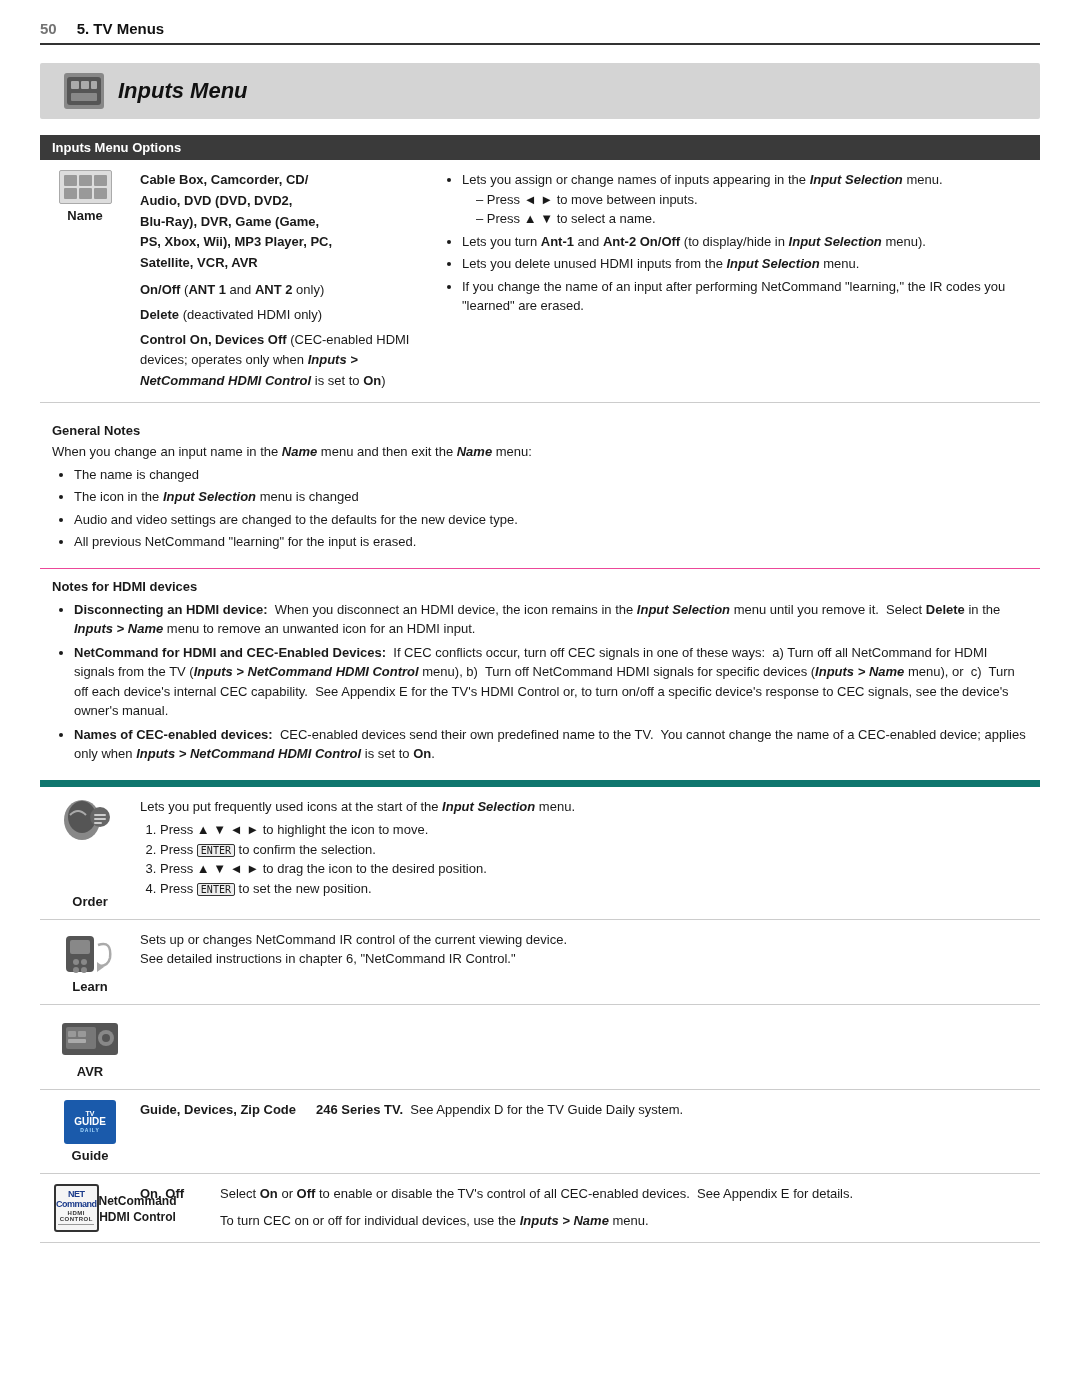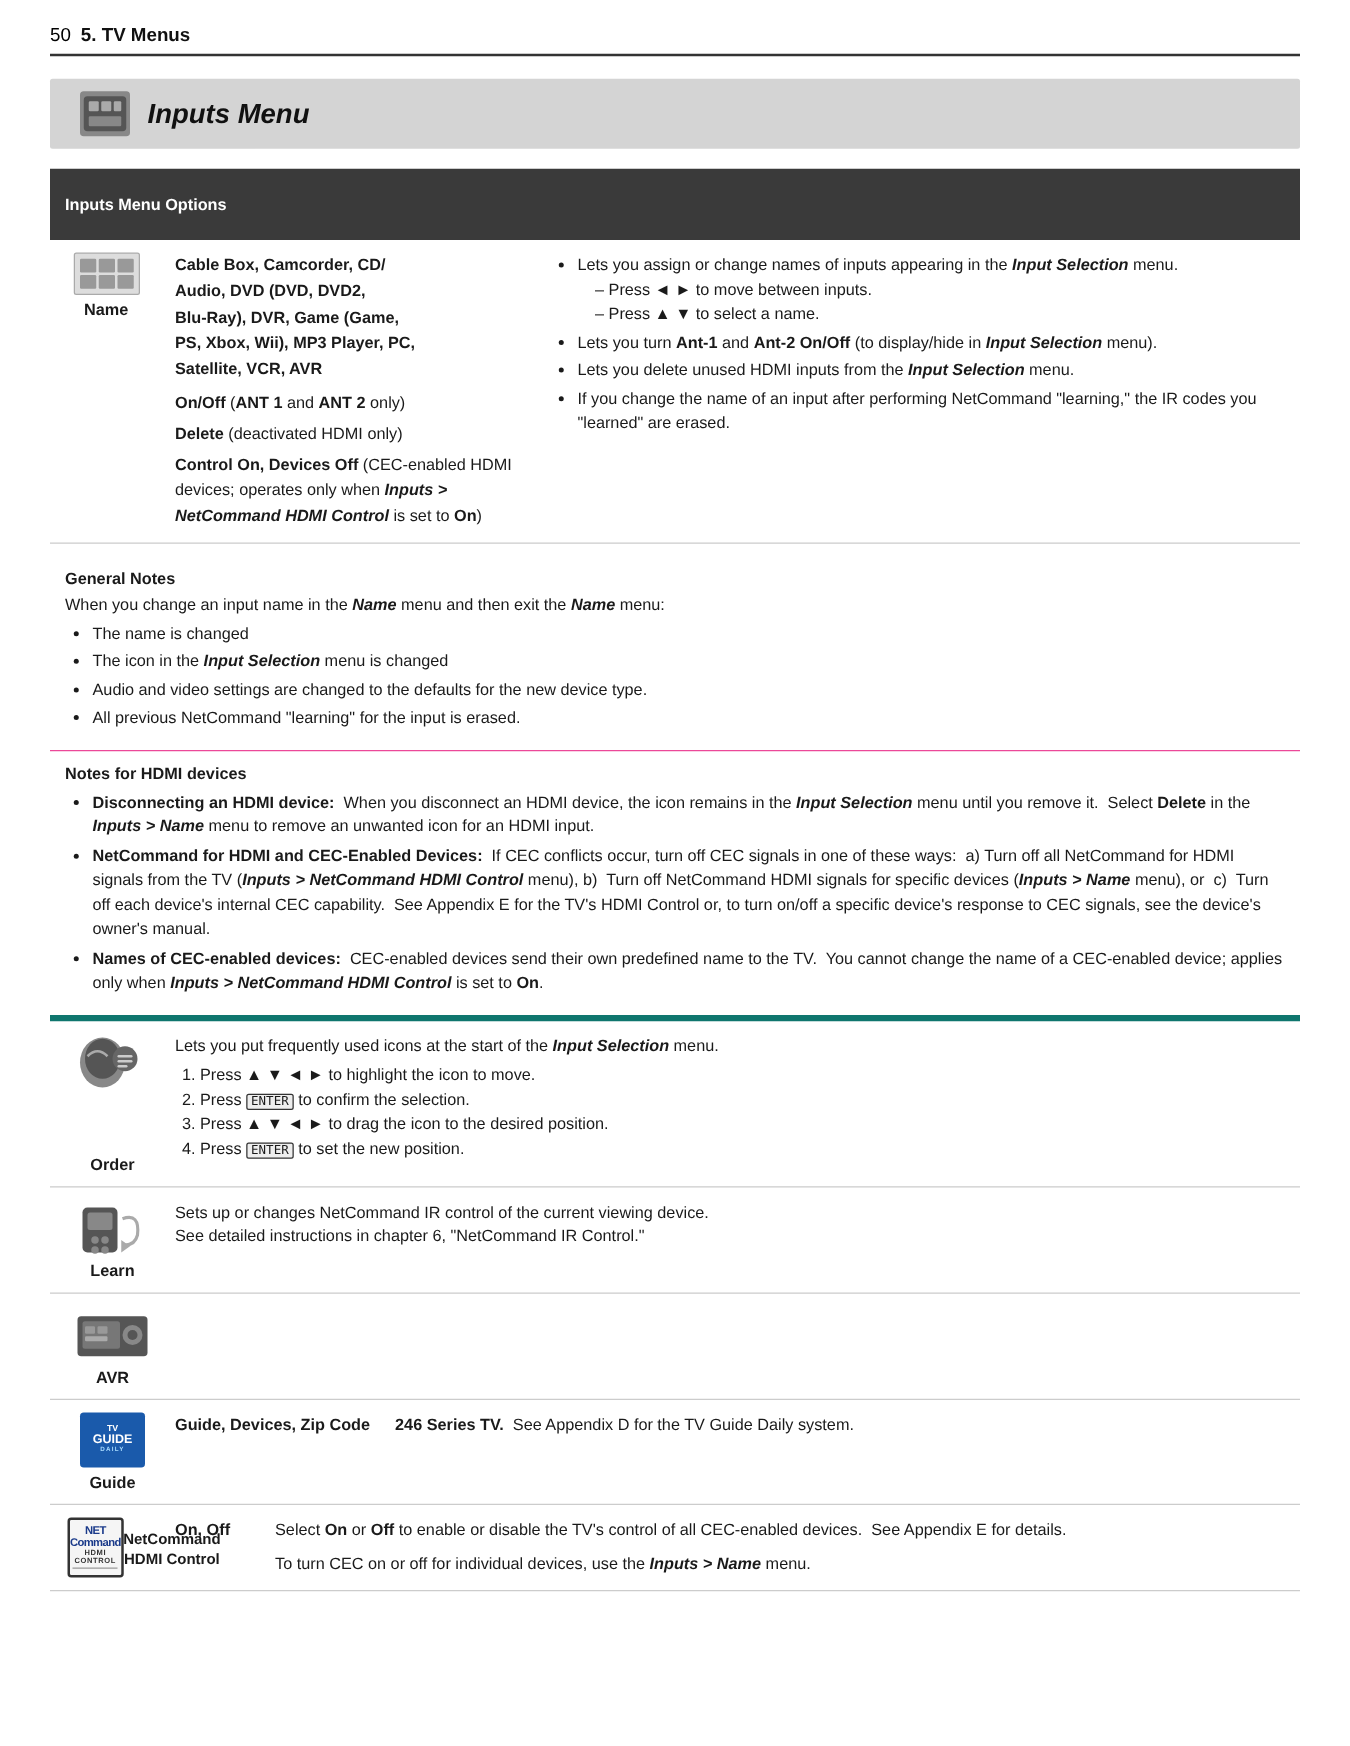--- a/index.html
+++ b/index.html
@@ -21,23 +21,23 @@
     
     .page-header {
       display: flex;
       align-items: center;
       border-bottom: 2px solid #333;
       padding-bottom: 6px;
       margin-bottom: 18px;
     }
     .page-num {
       font-size: 15px;
-      font-weight: normal;
-      margin-right: 8px;
-      color: #000000;
+      font-weight: bold;
+      margin-right: 20px;
+      color: #737373;
     }
     .page-chapter {
       font-size: 15px;
       font-weight: bold;
       color: #111;
     }
     
     .section-title-bar {
       display: flex;
       align-items: center;
@@ -63,21 +63,21 @@
       font-style: italic;
       font-weight: bold;
       color: #111;
     }
     
     .options-header {
       background: #3a3a3a;
       color: #fff;
       font-weight: bold;
       font-size: 13px;
-      padding: 21px 12px;
+      padding: 5px 12px;
       margin-bottom: 0;
     }
     b { font-weight: bold; }
     i { font-style: italic; }
     
     .general-notes {
       margin-top: 10px;
       padding: 10px 12px;
       border-bottom: 1px solid #ec4899;
     }
@@ -88,21 +88,21 @@
     }
     .general-notes p { margin-bottom: 4px; }
     .bullet-list {
       list-style: disc;
       padding-left: 22px;
       margin-bottom: 6px;
     }
     .bullet-list li { margin-bottom: 3px; line-height: 1.5; }
     .hdmi-notes {
       padding: 10px 12px;
-      border-bottom: 5px solid #0f766e;
+      border-bottom: 7px solid #0f766e;
     }
     .hdmi-notes h3 {
       font-weight: bold;
       font-size: 13px;
       margin-bottom: 6px;
     }
     
     .menu-row {
       display: flex;
       align-items: flex-start;

